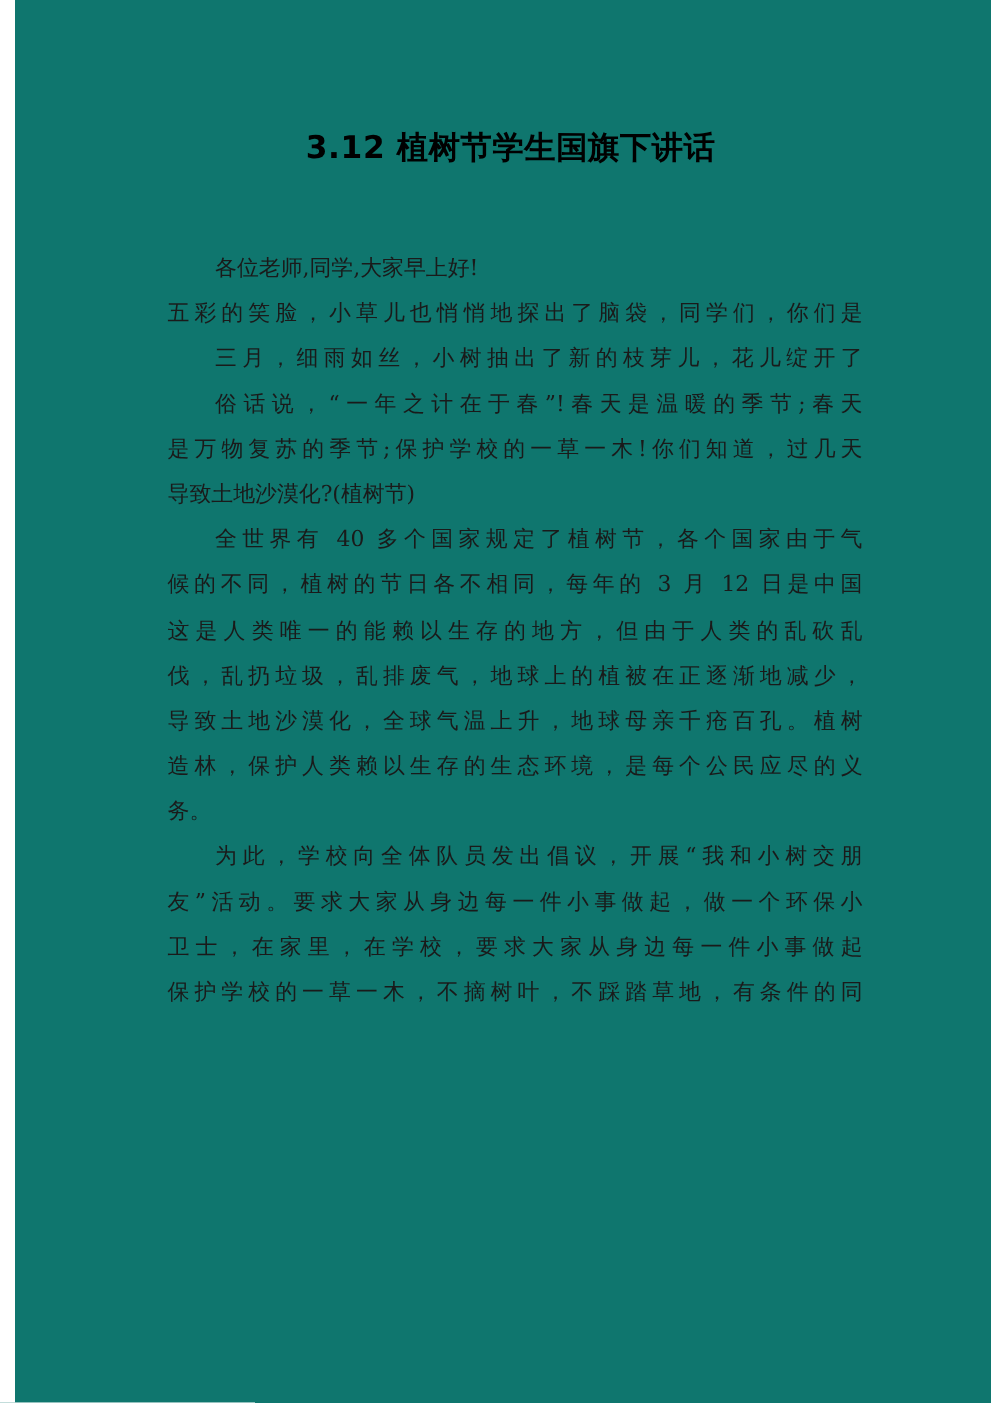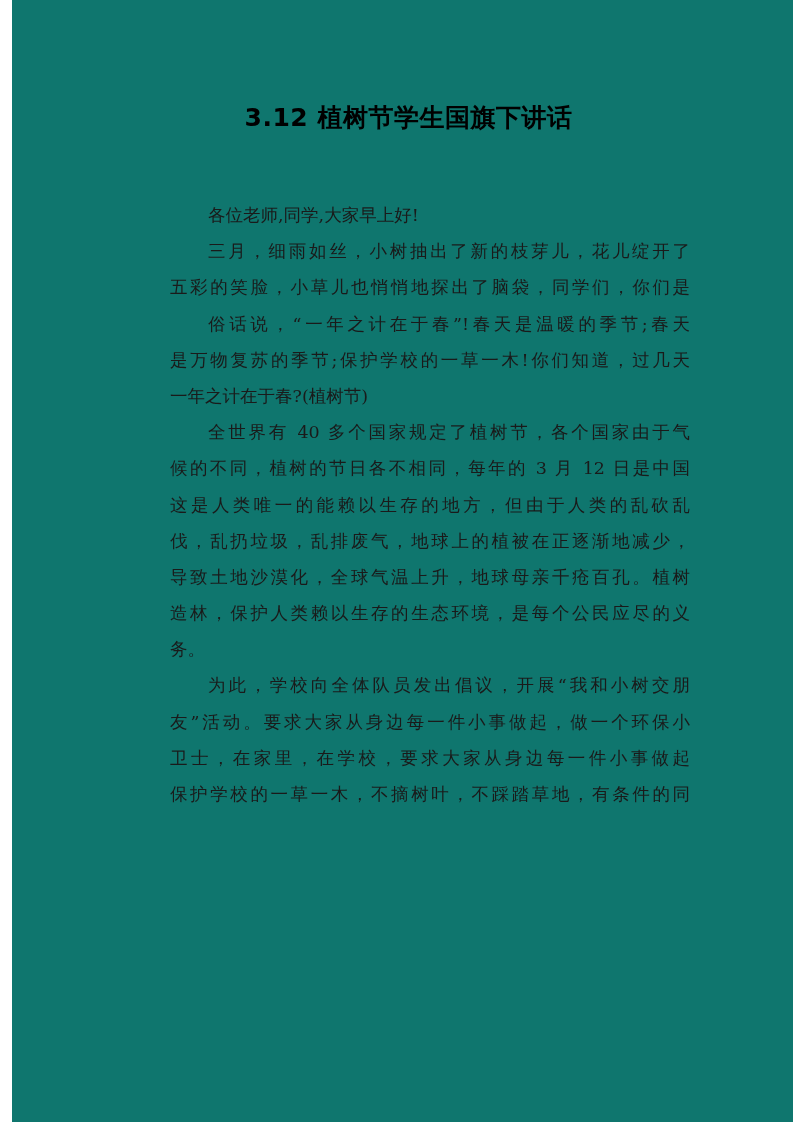--- a/index.html
+++ b/index.html
@@ -51,21 +51,20 @@
       margin: 0;
       padding: 0;
     }
     .line {
       display: block;
       white-space: nowrap;
       text-align: justify;
       text-align-last: justify;
       height: 36.2px;
       overflow: visible;
-      margin-left: 36px;
     }
     .line.last {
       text-align-last: left;
     }
     .line.indent {
       padding-left: 38px;
     }
   </style>
 </head>
 <body>
@@ -73,28 +72,28 @@
 <div class="page">
   <div class="title">3.12 植树节学生国旗下讲话</div>
 
   <div class="body-text">
 
     <div class="para">
       <span class="line indent last">各位老师,同学,大家早上好!</span>
     </div>
 
     <div class="para">
+      <span class="line">五彩的笑脸，小草儿也悄悄地探出了脑袋，同学们，你们是</span>
       <span class="line indent">三月，细雨如丝，小树抽出了新的枝芽儿，花儿绽开了</span>
-      <span class="line">五彩的笑脸，小草儿也悄悄地探出了脑袋，同学们，你们是</span>
     </div>
 
     <div class="para">
       <span class="line indent">俗话说，“一年之计在于春”!春天是温暖的季节;春天</span>
       <span class="line">是万物复苏的季节;保护学校的一草一木!你们知道，过几天</span>
-      <span class="line last">一年之计在于春?(植树节)</span>
+      <span class="line last">导致土地沙漠化?(植树节)</span>
     </div>
 
     <div class="para">
       <span class="line indent">全世界有 40 多个国家规定了植树节，各个国家由于气</span>
       <span class="line">候的不同，植树的节日各不相同，每年的 3 月 12 日是中国</span>
       <span class="line">这是人类唯一的能赖以生存的地方，但由于人类的乱砍乱</span>
       <span class="line">伐，乱扔垃圾，乱排废气，地球上的植被在正逐渐地减少，</span>
       <span class="line">导致土地沙漠化，全球气温上升，地球母亲千疮百孔。植树</span>
       <span class="line">造林，保护人类赖以生存的生态环境，是每个公民应尽的义</span>
       <span class="line last">务。</span>

